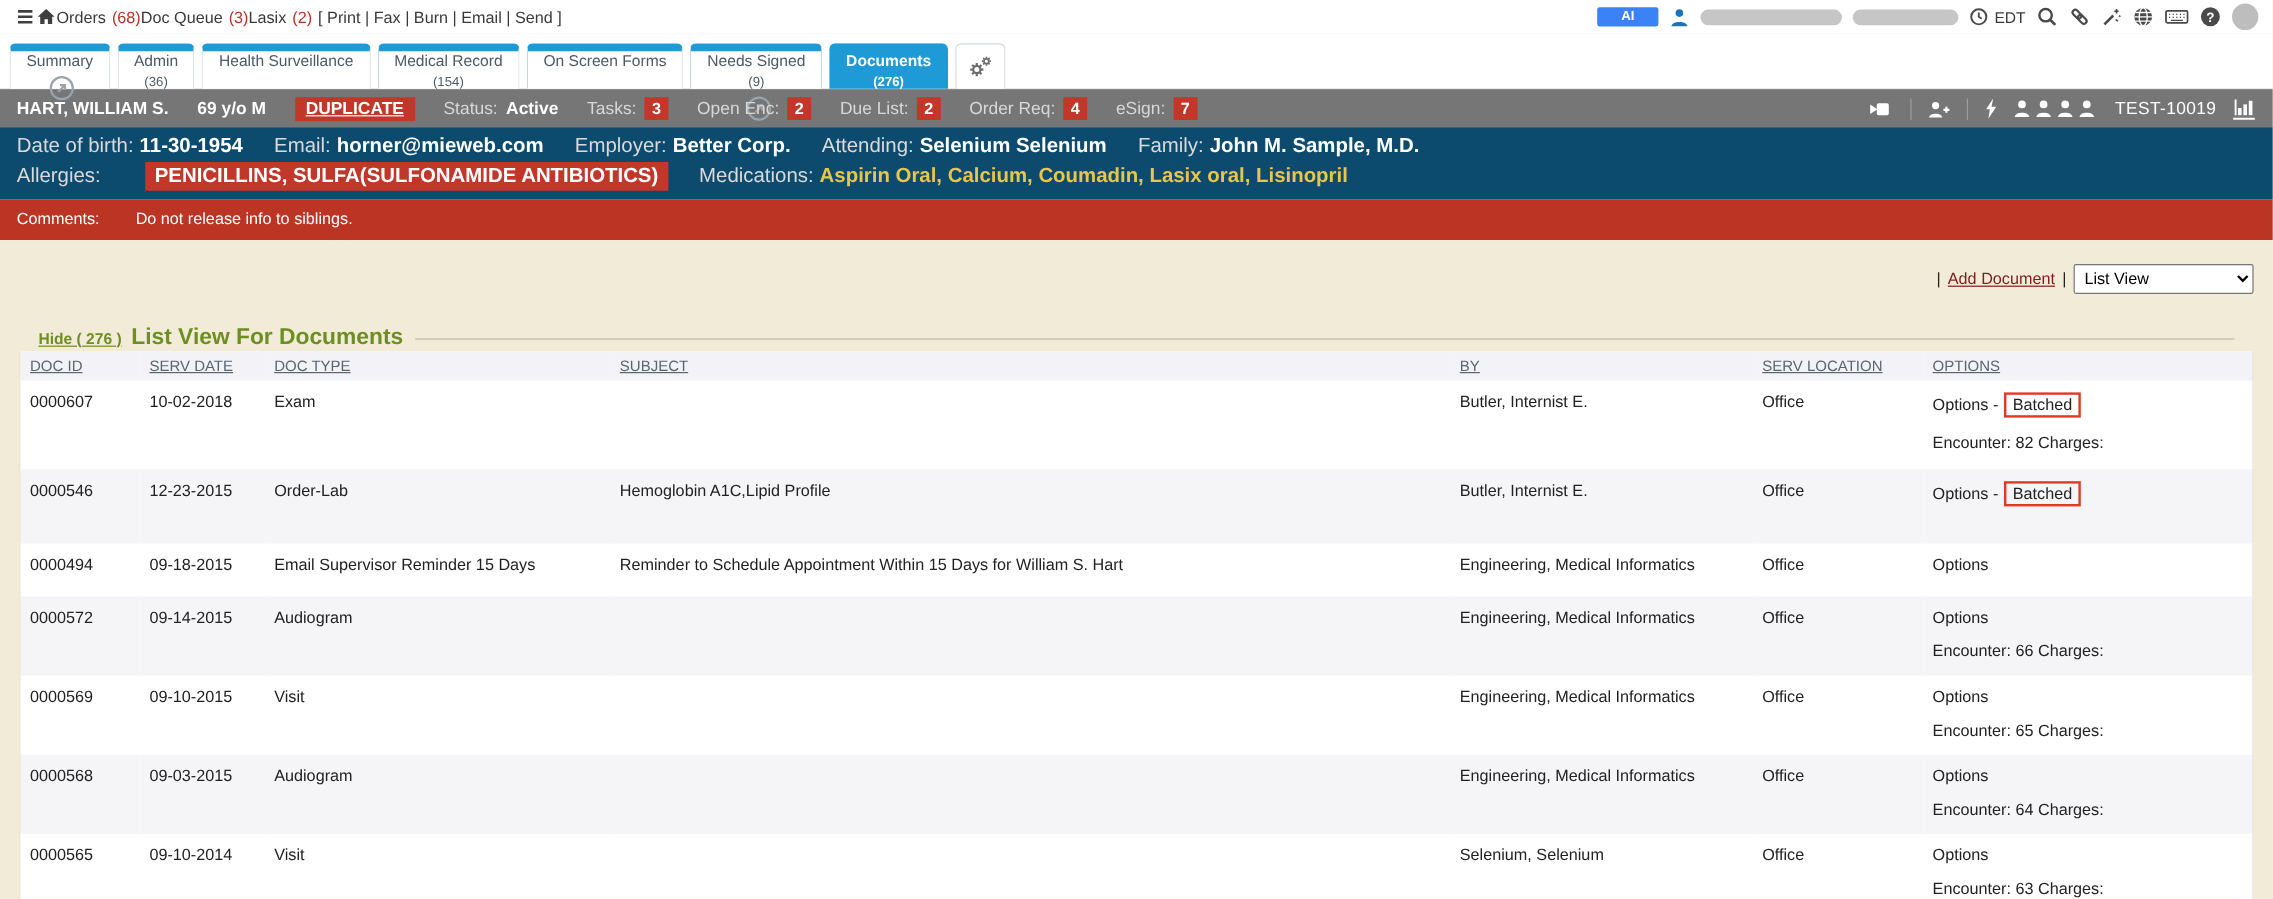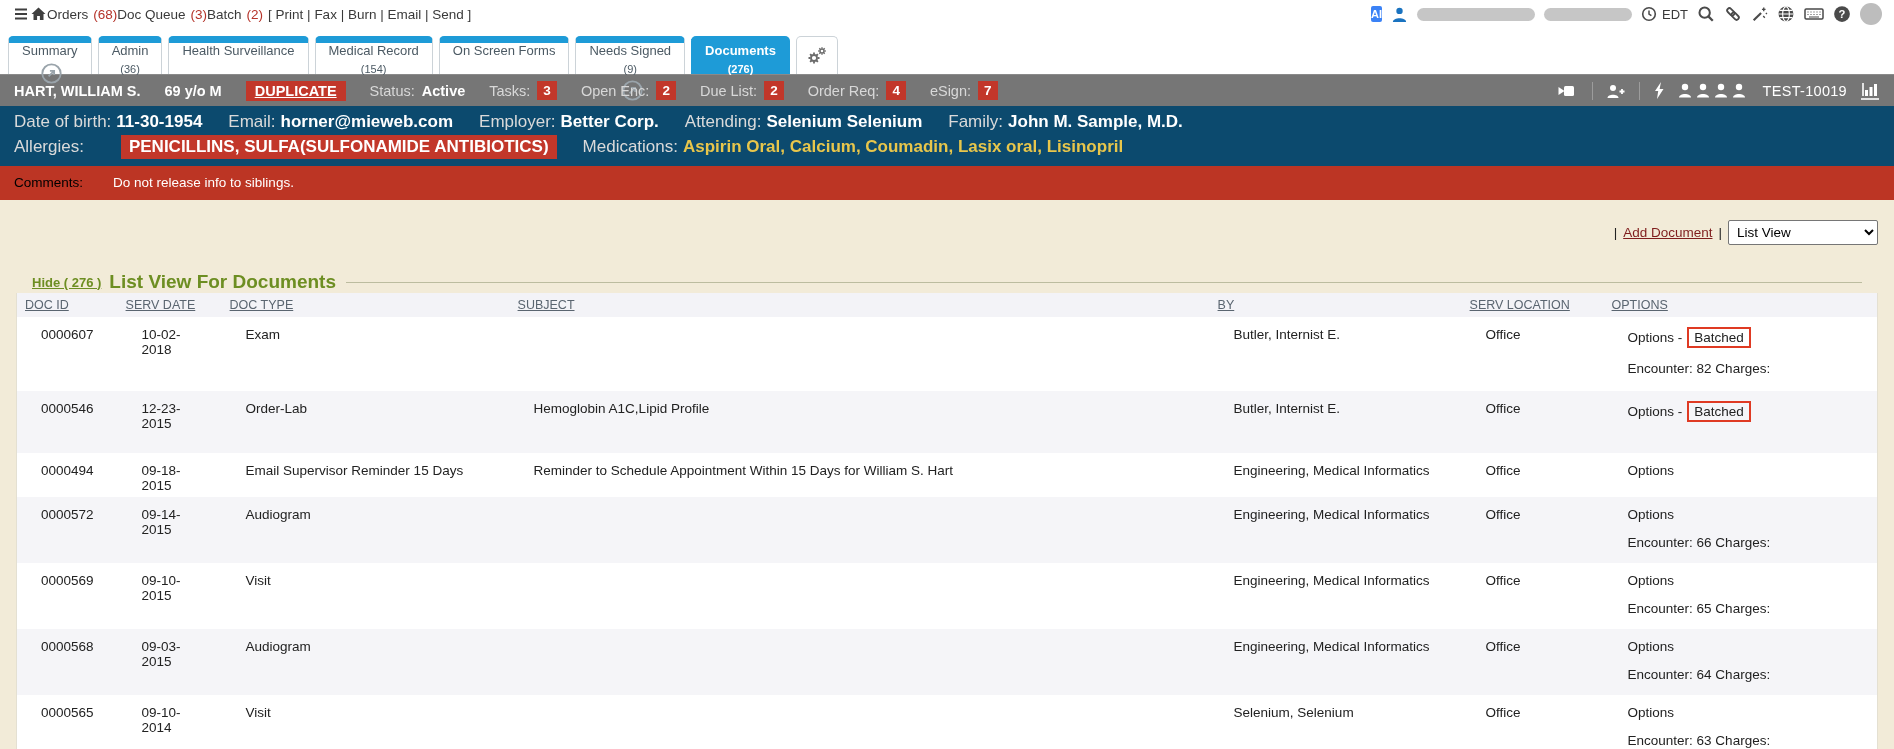--- a/index.html
+++ b/index.html
@@ -8,21 +8,21 @@
 
   
   .topbar { height:28px; background:#fff; display:flex; align-items:center;
     padding:0 12px; font-size:13.5px; color:#3a3a3a; }
   .topbar .left { display:flex; gap:0; }
   .topbar .right { margin-left:auto; display:flex; align-items:center; gap:9px; }
   .tb-item { display:flex; align-items:center; gap:5px; cursor:pointer; white-space:nowrap; }
   .count-red { color:#b5332a; }
   .icon { display:inline-flex; align-items:center; justify-content:center; color:#4a4a4a; }
   .ai-badge { background:#3b82f6; color:#fff; font-weight:bold; font-size:11px;
-    padding:2px 0; border-radius:2px; }
+    padding:2px 20px; border-radius:2px; }
   .user-ico { color:#1a73c0; }
   .redact { background:#c6c6c6; border-radius:7px; height:13px; }
   .redact.w1 { width:118px; } .redact.w2 { width:88px; }
   .redact-circle { width:22px; height:22px; border-radius:50%; background:#bdbdbd; }
   .tz { font-size:13px; color:#3a3a3a; }
 
   
   .tabbar { background:#fff; height:47px; display:flex; align-items:flex-end;
     gap:6px; padding:0 8px; border-bottom:1px solid #8a8a8a; }
   .tab { display:flex; align-items:center; gap:5px; height:38px;
@@ -56,42 +56,42 @@
   .infobar { background:#0c4a6e; color:#fff; padding:3px 14px 7px; font-size:17px; }
   .inforow { display:flex; align-items:center; gap:26px; min-height:25px; white-space:nowrap; }
   .il { color:#dadada; margin-right:5px; }
   .iv { color:#fff; font-weight:bold; }
   .pair { display:flex; align-items:center; }
   .allergy-badge { background:#c2372a; color:#fff; font-weight:bold; padding:2px 8px; cursor:pointer;margin-left:32px; }
   .meds { color:#e8c64b; font-weight:bold; cursor:pointer; }
 
   .commentsbar { background:#bc3524; color:#fff; padding:9px 14px 10px;
     font-size:13.5px; display:flex; gap:30px; }
-  .cl { color:#000000;text-align:right; }
+  .cl { color:#ffffff;text-align:right; }
 
   
   .content { padding:12px 16px 0; }
   .actions-row { display:flex; justify-content:flex-end; align-items:center;
     gap:6px; font-size:13.5px; color:#222; margin-top:8px; }
   .addlink { text-decoration:underline; cursor:pointer; color:#7f1d1d; }
   .view-select { font-family:inherit; font-size:13.5px; height:25px; width:150px;
     border:1px solid #767676; border-radius:2px; background:#fff; padding:0 4px; }
 
   .section-title-row { display:flex; align-items:center; margin:26px 16px 0; }
   .hide-link { color:#6d8e22; font-weight:bold; font-size:13px;
     text-decoration:underline; cursor:pointer; white-space:nowrap; }
   .sec-title { color:#6d8e22; font-weight:bold; font-size:19px; margin-left:8px; white-space:nowrap; }
   .sec-rule { flex:1; border-top:1px solid #bcbc9f; margin-left:10px; }
 
   table.doc-table { width:100%; border-collapse:collapse; background:#fff;
     font-size:13.5px; color:#222; border:1px solid #e4e0d2; border-top:none; }
   .doc-table thead th { background:#f3f3f7; text-align:left; font-weight:normal;
     color:#5a6570; text-decoration:underline; font-size:12.5px; padding:5px 8px;
     cursor:pointer; white-space:nowrap; }
-  .doc-table tbody td { vertical-align:top; padding:10px 24px 0; }
+  .doc-table tbody td { vertical-align:top; padding:10px 8px 0; }
   .doc-table tbody tr:nth-child(even) { background:#f5f5f8; }
   .doc-table tbody tr.r1 { height:74px; } .doc-table tbody tr.r2 { height:62px; }
   .doc-table tbody tr.r3 { height:44px; } .doc-table tbody tr.r4 { height:66px; }
   .doc-table tbody tr.r5 { height:66px; } .doc-table tbody tr.r6 { height:66px; }
   .doc-table tbody tr.r7 { height:120px; }
   .opt-line { display:flex; align-items:center; }
   .opt-label { cursor:pointer; }
   .batched { border:2px solid #df3a23; padding:1px 5px; margin-left:5px; }
   .batched:empty { display:none; }
   .encounter { margin-top:13px; }
@@ -115,21 +115,21 @@
     </span>
     <span class="tb-item">
       <span>Orders</span>
       <span class="count-red">(68)</span>
     </span>
     <span class="tb-item">
       <span>Doc Queue</span>
       <span class="count-red">(3)</span>
     </span>
     <span class="tb-item">
-      <span>Batch</span>
+      <span>Lasix</span>
       <span class="count-red">(2)</span>
       <span>[ Print | Fax | Burn | Email | Send ]</span>
     </span>
   </div>
   <div class="right">
     <span class="ai-badge">AI</span>
     <span class="icon user-ico">
       <svg width="17" height="17" viewBox="0 0 16 16">
           <circle cx="8" cy="4.6" r="3" fill="currentColor"></circle>
           <path d="M1.8 15c0-4.6 12.4-4.6 12.4 0z" fill="currentColor"></path>

